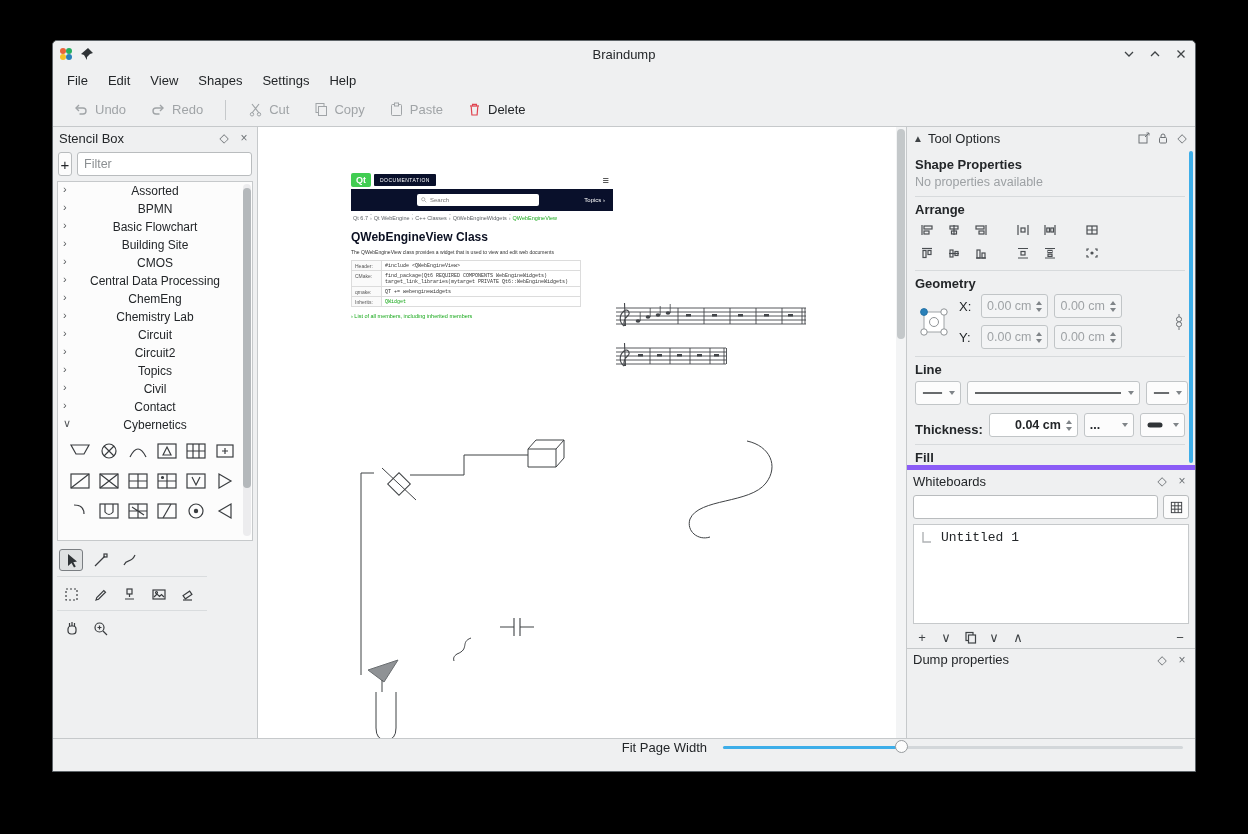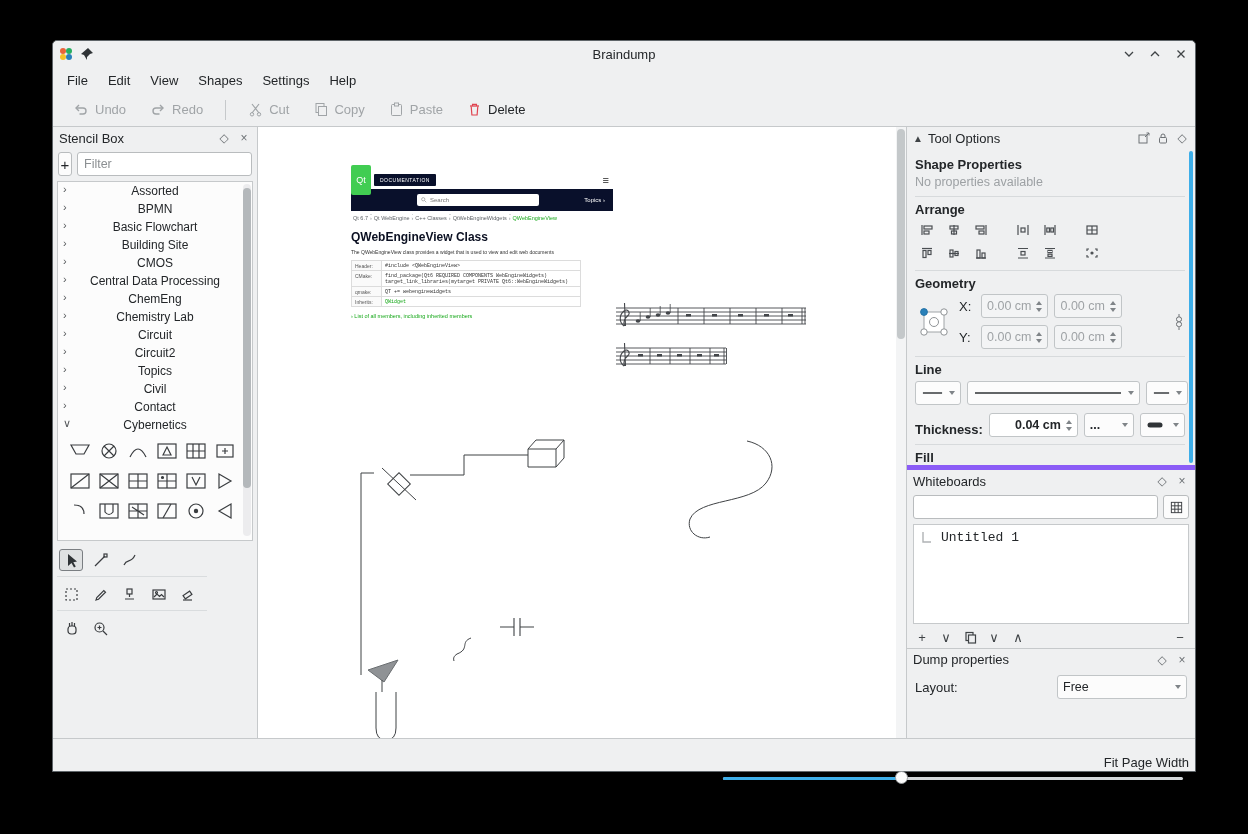--- a/index.html
+++ b/index.html
@@ -48,21 +48,21 @@
   .tool.active { background:#dfe1e2; border-color:#7a7e82; }
   .tool svg { stroke:#3a3d40; fill:none; stroke-width:1.2; }
   
   .canvas { flex:1; background:#fff; position:relative; overflow:hidden; }
   .canvas-scroll { position:absolute; right:0; top:0; bottom:0; width:10px; background:#f3f4f5; }
   .canvas-scroll .thumb { position:absolute; top:2px; left:1px; width:8px; height:210px; background:#c4c8ca; border-radius:4px; }
   .draw { position:absolute; left:0; top:0; }
   
   .qt-doc { position:absolute; left:93px; top:44px; width:262px; font-family:"Liberation Sans",sans-serif; }
   .qt-top { height:18px; display:flex; align-items:center; gap:3px; }
-  .qt-logo { background:#41cd52; color:#fff; font-weight:normal; font-size:9px; width:20px; height:30px; display:flex; align-items:center; justify-content:center; border-radius:2px; }
+  .qt-logo { background:#41cd52; color:#fff; font-weight:bold; font-size:9px; width:20px; height:14px; display:flex; align-items:center; justify-content:center; border-radius:2px; }
   .qt-docbar { background:#09102b; color:#fff; font-size:5px; letter-spacing:.5px; padding:3px 6px; border-radius:1px; }
   .qt-burger { margin-left:auto; color:#222; font-size:11px; padding-right:4px; }
   .qt-nav { height:22px; background:#09102b; display:flex; align-items:center; padding:0 8px; gap:6px; }
   .qt-search { margin-left:58px; background:#fff; border-radius:2px; height:12px; width:122px; display:flex; align-items:center; gap:3px; padding:0 4px; color:#777; font-size:6px; }
   .qt-topics { margin-left:auto; color:#fff; font-size:6px; }
   .qt-crumbs { font-size:5.5px; color:#5d6166; padding:4px 2px 0 2px; white-space:nowrap; overflow:hidden; }
   .qt-crumbs .sep { margin:0 2px; color:#8a8e92; }
   .qt-crumbs .cur { color:#17a81a; text-decoration:underline; }
   .qt-title { font-size:12px; font-weight:bold; color:#0b1022; margin-top:9px; }
   .qt-intro { font-size:5px; color:#333; margin-top:5px; white-space:nowrap; overflow:hidden; }
@@ -109,21 +109,21 @@
   .wb-item { display:flex; align-items:center; gap:8px; padding:5px 6px; font-size:13px; }
   .wb-item svg { stroke:#b0b3b5; fill:none; }
   .wb-toolbar { height:22px; display:flex; align-items:center; gap:10px; padding:0 8px; font-size:13px; color:#3f4346; }
   .wb-tb-btn { display:flex; align-items:center; justify-content:center; min-width:14px; }
   .wb-tb-btn svg { stroke:#3f4346; fill:none; stroke-width:1.2; }
   
   .dp-head { height:22px; display:flex; align-items:center; gap:6px; padding:0 6px; font-size:13px; border-top:1px solid #c6c9cb; }
   .dp-row { display:flex; align-items:center; padding:5px 8px; font-size:13px; }
   .dp-row .combo { width:130px; margin-left:auto; }
   
-  .statusbar { height:26px; display:flex; align-items:flex-end; padding:16px 6px; font-size:13px;flex-direction:column; }
+  .statusbar { height:26px; display:flex; align-items:flex-end; padding:16px 6px; font-size:13px; }
   .sb-label { margin-left:auto; }
   .slider { position:relative; width:460px; height:16px; margin:0 6px 0 16px; }
   .slider .track { position:absolute; top:7px; left:0; right:0; height:3px; background:#d3d7da; border-radius:2px; }
   .slider .fill { position:absolute; top:7px; left:0; width:39%; height:3px; background:#3daee9; border-radius:2px; }
   .slider .handle { position:absolute; top:1px; left:calc(39% - 7px); width:13px; height:13px; background:#fcfcfc; border:1px solid #979b9e; border-radius:50%; }
   svg.glyph { display:block; }
 </style>
 </head>
 <body>
 
@@ -829,27 +829,20 @@
         <span class="wb-tb-btn">∨</span>
         <span class="wb-tb-btn">∧</span>
         <span class="wb-tb-btn" style="margin-left:auto;">−</span>
       </div>
 
       <div class="dp-head">
         <span class="dh-title">Dump properties</span>
         <span class="dh-ico">◇</span>
         <span class="dh-ico">×</span>
       </div>
-      <div class="dp-row">
-        <span>Layout:</span>
-        <div class="combo">
-            <span class="cval">Free</span>
-            <i class="ad"></i>
-          </div>
-      </div>
     </div>
   </div>
 
   <div class="statusbar">
     <span class="sb-label">Fit Page Width</span>
     <div class="slider">
       <div class="track"></div>
       <div class="fill"></div>
       <div class="handle"></div>
     </div>

